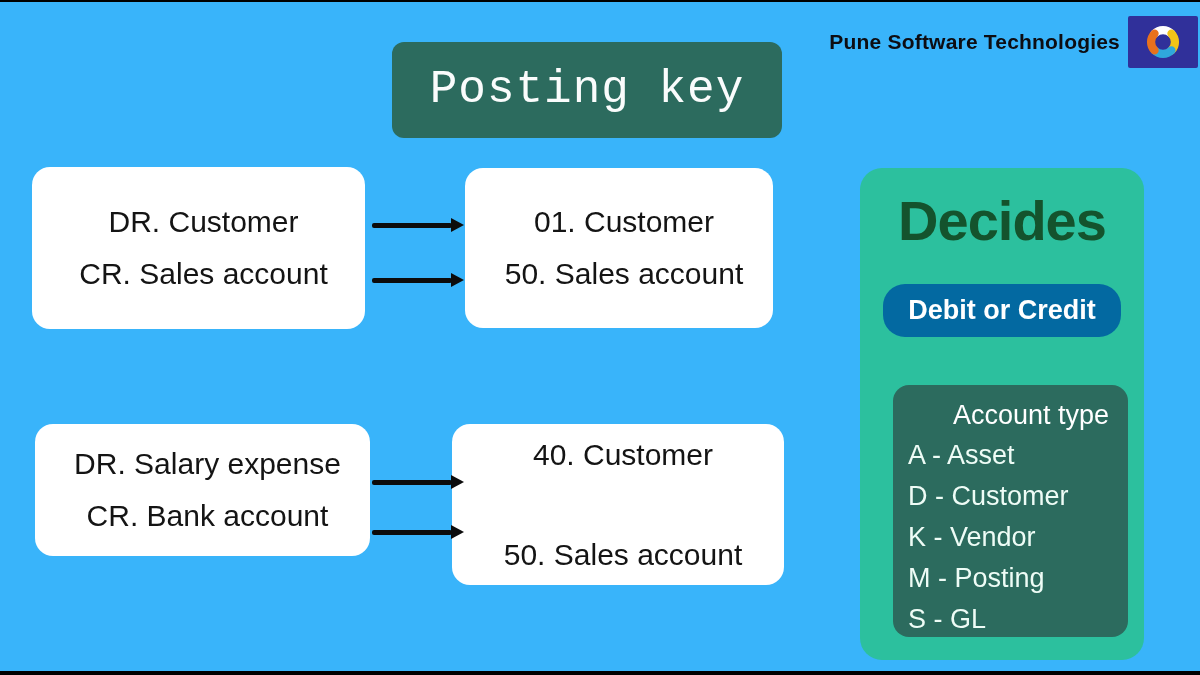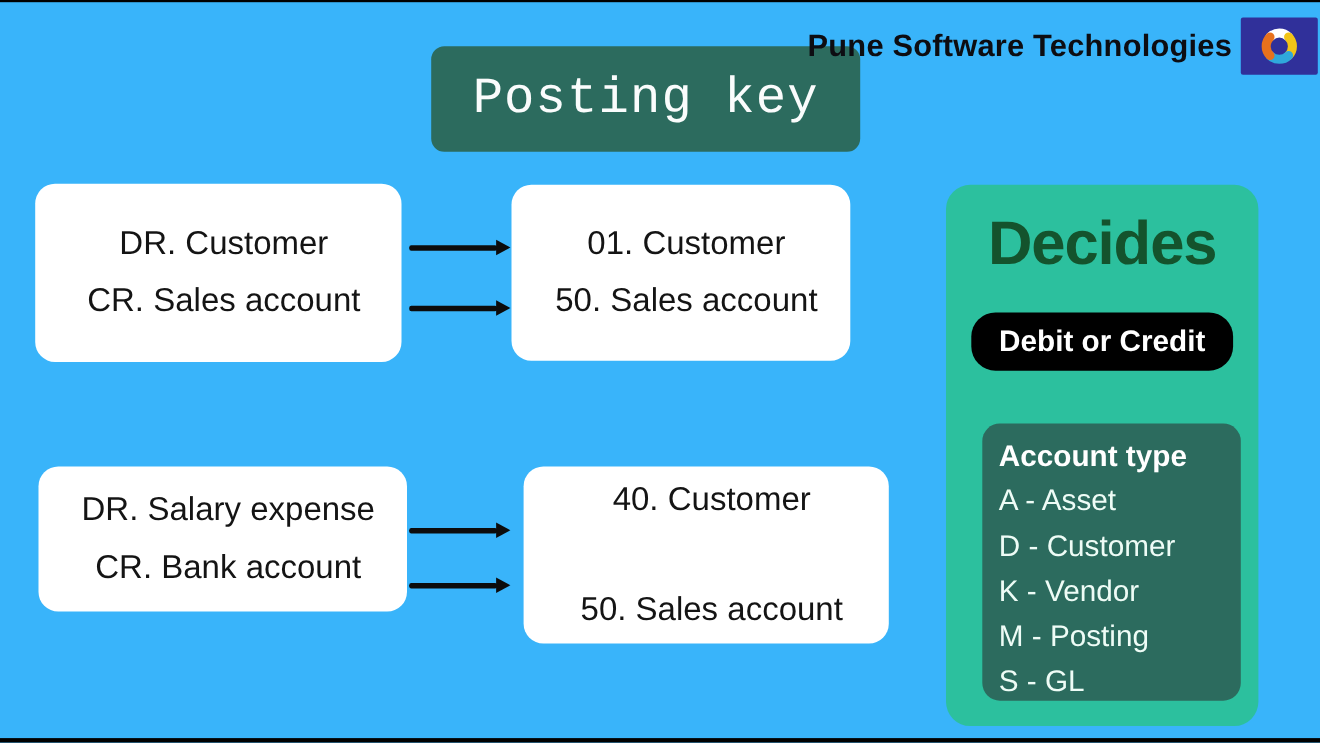--- a/index.html
+++ b/index.html
@@ -17,39 +17,39 @@
     position:absolute;left:392px;top:42px;width:390px;height:96px;
     background:#2C6B5E;border-radius:12px;
     display:flex;align-items:center;justify-content:center;
     color:#FAFCFC;font-size:46px;font-weight:400;letter-spacing:1px;font-family:Liberation Mono, monospace;
   }
 
   
   .brand{
     position:absolute;top:28px;left:700px;width:420px;height:28px;
     display:flex;align-items:center;justify-content:flex-end;
-    color:#0D0D12;font-size:28px;font-weight:700;letter-spacing:0.2px;
+    color:#0D0D12;font-size:21px;font-weight:700;letter-spacing:0.2px;
   }
   .logo{
     position:absolute;left:1128px;top:16px;width:70px;height:52px;
     background:#30309A;border-radius:2px;
     display:flex;align-items:center;justify-content:center;
   }
 
   
   .wbox{
     position:absolute;background:#FFFFFF;border-radius:18px;
     display:flex;flex-direction:column;justify-content:center;
     padding-left:10px;box-sizing:border-box;
     color:#141414;font-size:30px;line-height:52px;align-items:center;
   }
   .wbox.b1{left:32px; top:167px;width:333px;height:162px;}
   .wbox.b2{left:465px;top:168px;width:308px;height:160px;}
   .wbox.b3{left:35px; top:424px;width:335px;height:132px;}
-  .wbox.b4{left:476px;top:424px;width:332px;height:161px;gap:48px;}
+  .wbox.b4{left:452px;top:424px;width:332px;height:161px;gap:48px;}
 
   
   .arrow{position:absolute;width:92px;height:14px;display:flex;align-items:center;}
   .arrow .shaft{flex:1;height:5px;background:#0C0C0C;border-radius:2px;}
   .arrow .head{
     width:0;height:0;border-top:7px solid transparent;border-bottom:7px solid transparent;
     border-left:13px solid #0C0C0C;margin-left:-1px;
   }
   .arrow.a1{left:372px;top:218px;}
   .arrow.a2{left:372px;top:273px;}
@@ -60,30 +60,30 @@
   .panel{
     position:absolute;left:860px;top:168px;width:284px;height:492px;
     background:#2CC09E;border-radius:22px;
   }
   .decides{
     position:absolute;left:0;top:20px;width:284px;text-align:center;
     color:#14532d;font-size:56px;font-weight:800;letter-spacing:-1px;
   }
   .pill{
     position:absolute;left:23px;top:116px;width:238px;height:53px;
-    background:#000000;border-radius:22px;
+    background:#0369a1;border-radius:22px;
     display:flex;align-items:center;justify-content:center;
     color:#FFFFFF;font-size:27px;font-weight:700;
   }
   .atype{
     position:absolute;left:33px;top:217px;width:235px;height:252px;
     background:#2C6B5E;border-radius:16px;box-sizing:border-box;
     padding:10px 0 0 15px;color:#EEFCF6;
   }
-  .atype .ahead{font-size:27px;font-weight:700;line-height:40px;color:#FFFFFF;}
+  .atype .ahead{font-size:27px;font-weight:400;line-height:40px;color:#FFFFFF;margin-left:45px;}
   .atype .aitem{font-size:27px;font-weight:400;line-height:41px;}
 </style>
 </head>
 <body>
 
 <div class="stage">
 
   <div class="letterbox top"></div>
   <div class="letterbox bottom"></div>
 

